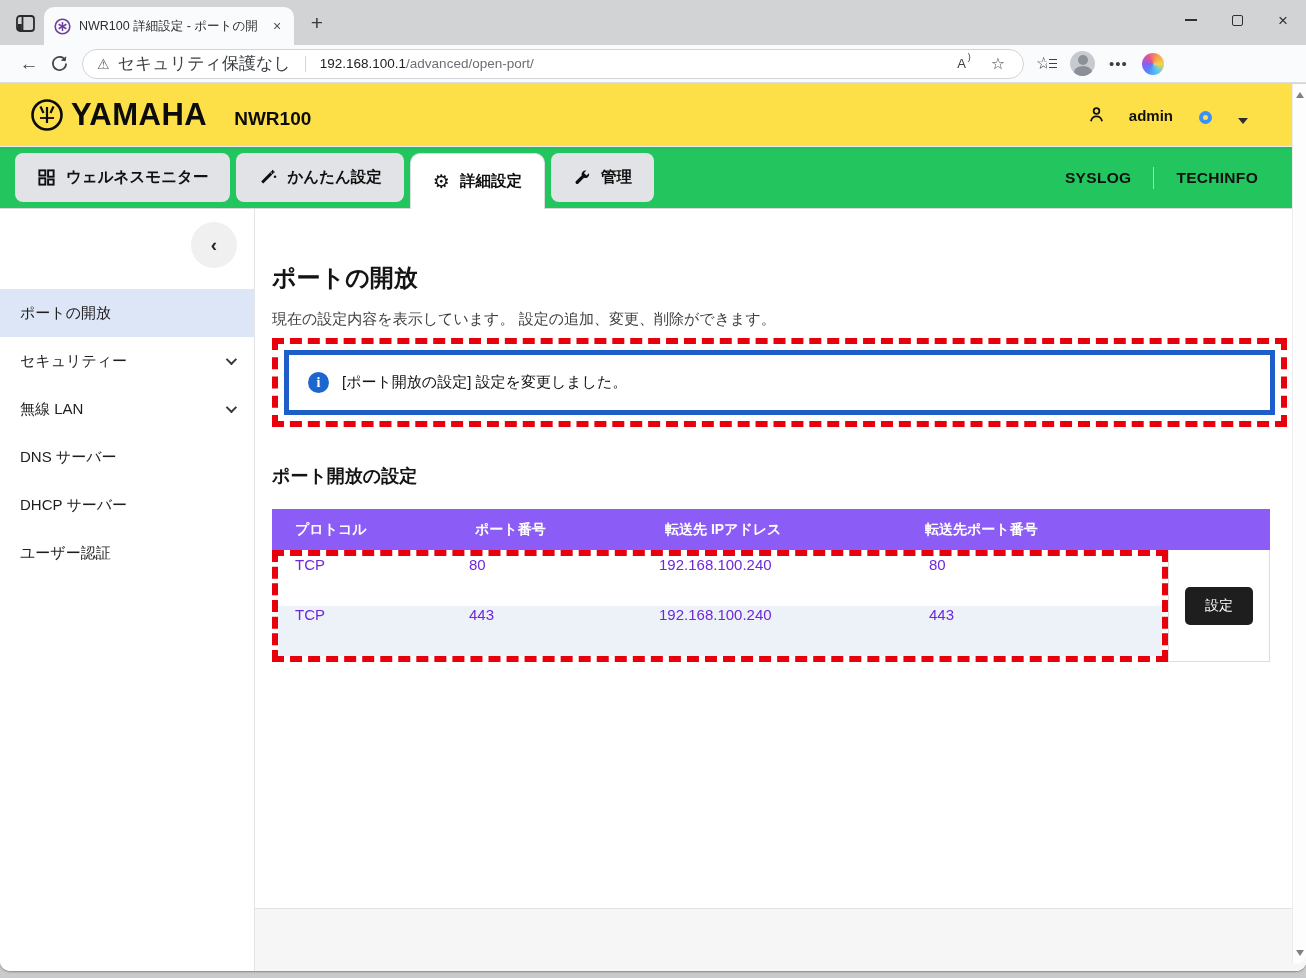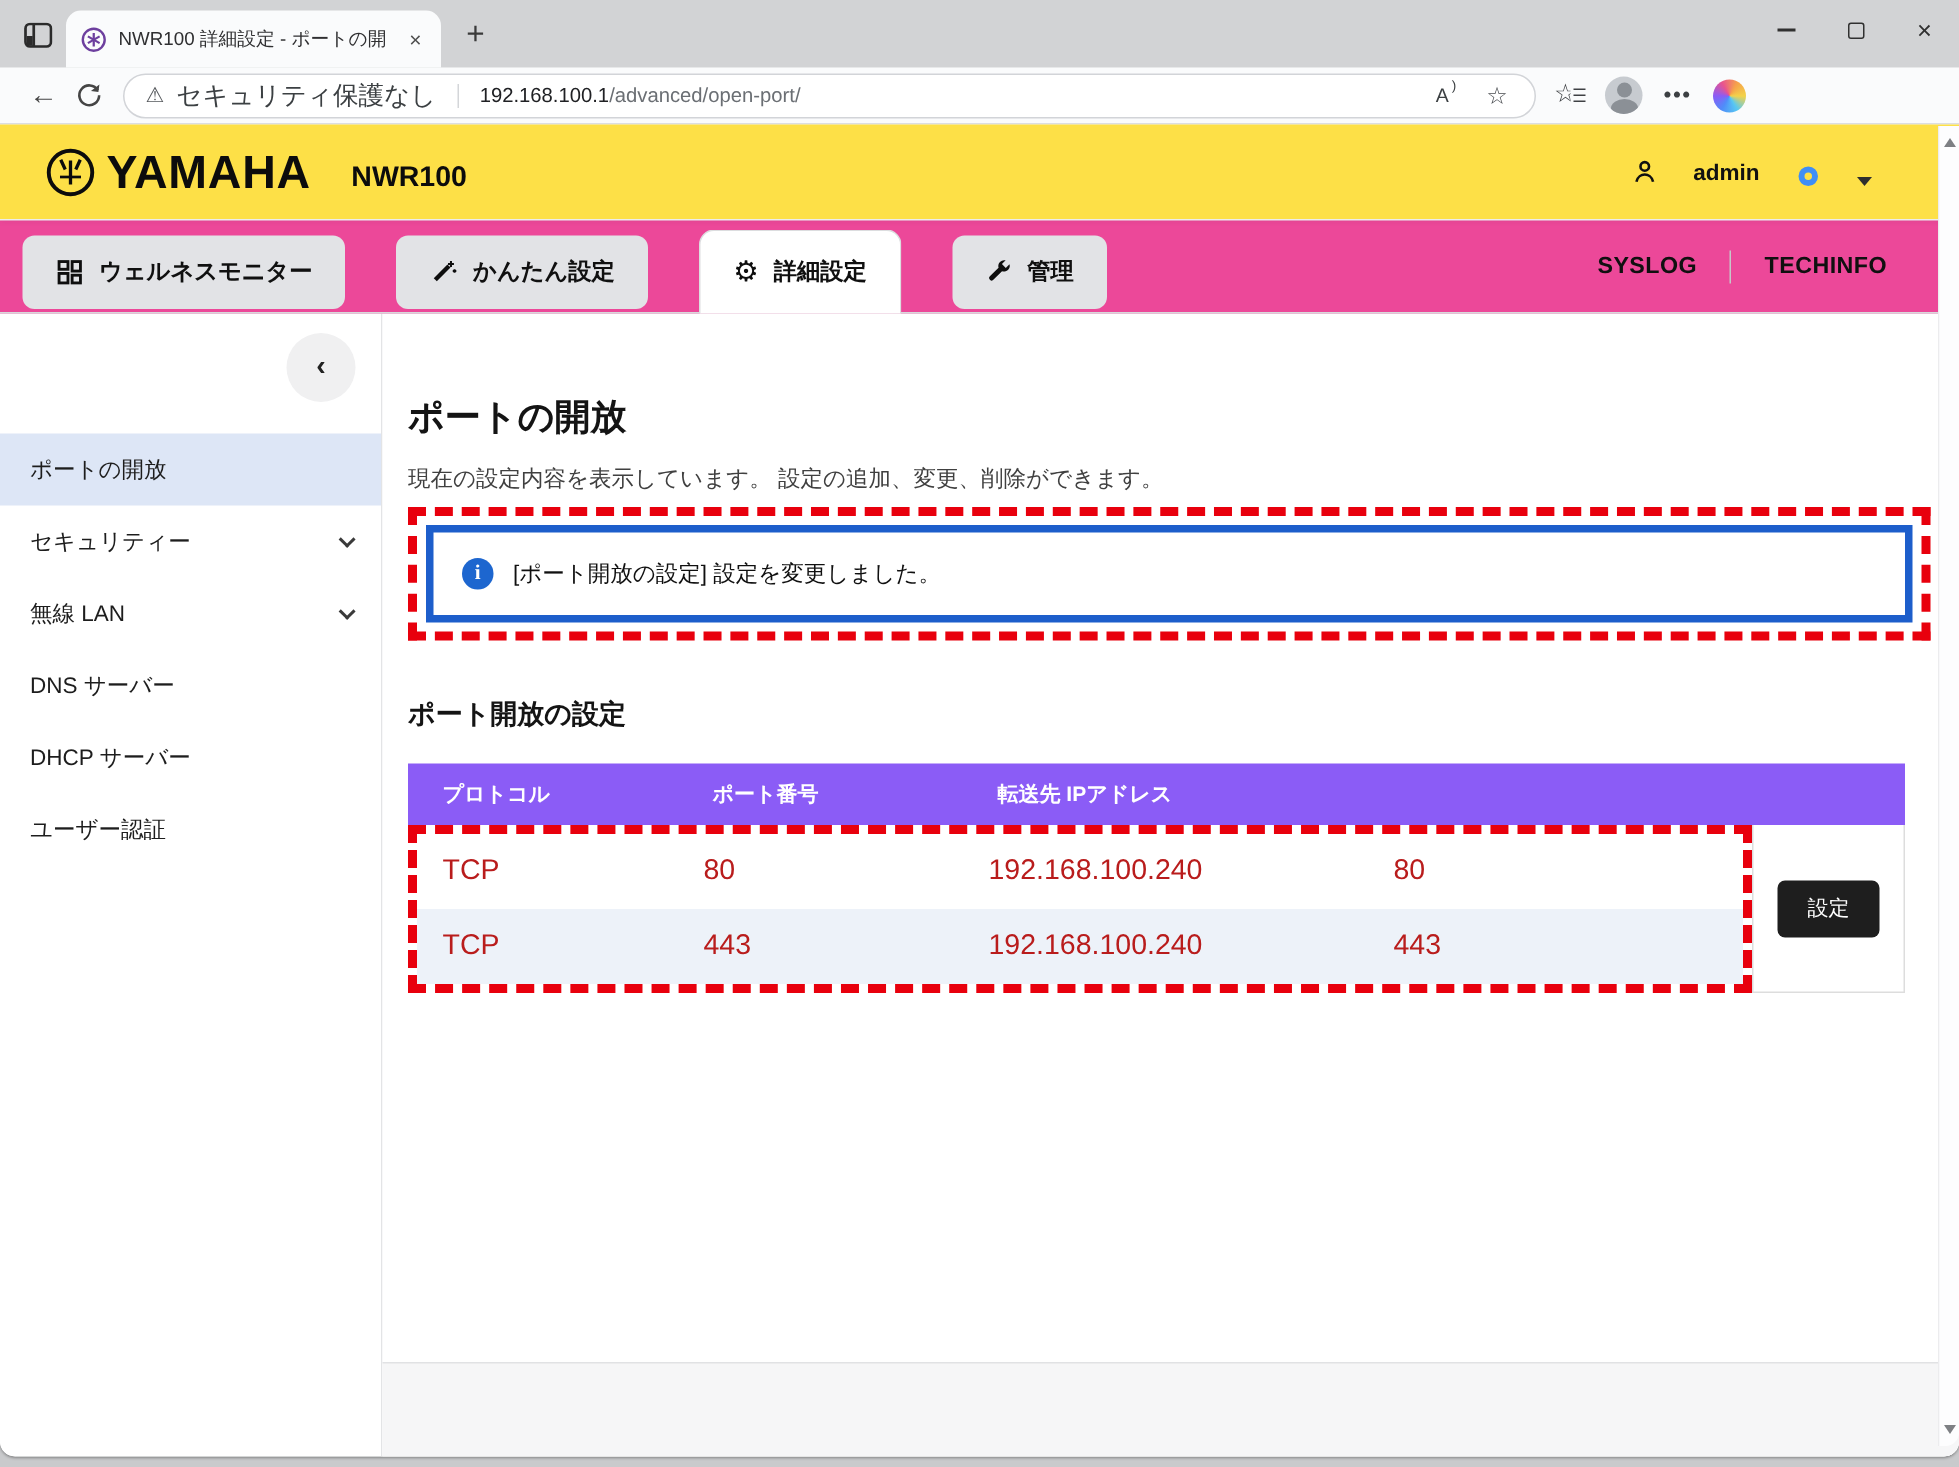--- a/index.html
+++ b/index.html
@@ -69,21 +69,21 @@
     box-shadow:0 1px 0 #ececec, 0 2px 4px rgba(0,0,0,.05); }
   .ylogo { display:flex; align-items:center; gap:7px; }
   .ybrand { font-size:31px; font-weight:800; letter-spacing:.5px; color:#0c0c0c; }
   .ymodel { font-size:19px; font-weight:700; color:#0c0c0c; margin-left:27px; margin-top:8px; }
   .account { margin-left:auto; margin-right:58px; display:flex; align-items:flex-end; gap:23px; }
   .account-name { font-size:15px; font-weight:600; color:#111; }
   .status-ring { width:13px; height:13px; border:4.5px solid #3f8ef6; border-radius:50%; margin-left:3px; }
   .caret-down { width:0; height:0; border-left:5px solid transparent; border-right:5px solid transparent; border-top:6px solid #2e2e2e; margin-left:3px; }
 
   
-  .navbar { height:63px; background:#ec4899; display:flex; align-items:center; padding-left:12px; position:relative; z-index:4;gap:28px; }
+  .navbar { height:63px; background:#22c55e; display:flex; align-items:flex-start; padding-left:12px; position:relative; z-index:4; }
   .navbar::after { content:""; position:absolute; left:0; right:0; bottom:0; height:1px; background:#d8d9db; z-index:1; }
   .ntab {
     margin:7px 3px 0 3px; height:49px; padding:0 22px; background:#e2e3e6; border-radius:8px;
     display:flex; align-items:center; gap:10px; font-size:15.5px; font-weight:700; color:#101010; position:relative; z-index:2;
   }
   .ntab.active {
     background:#fff; height:56px; border-radius:10px 10px 0 0;
     border:1px solid #dcdddf; border-bottom:none; z-index:3;
   }
   .ntab .gear-glyph { font-family:"DejaVu Sans",sans-serif; font-size:19px; line-height:1; color:#0e0e0e; }
@@ -114,21 +114,21 @@
   .alert-text { font-size:15px; color:#101010; }
 
   .section-title { margin:37px 0 0; font-size:18px; font-weight:700; color:#141414; }
 
   .port-table { margin-top:21px; width:998px; }
   .pt-header { display:flex; height:41px; background:#8b5cf6; align-items:center; color:#fff; font-size:14px; font-weight:700; }
   .pt-h { padding-left:23px; }
   .pt-h.c1 { width:180px; } .pt-h.c2 { width:190px; } .pt-h.c3 { width:260px; } .pt-h.c4 { flex:1; }
   .pt-body { display:flex; align-items:stretch; }
   .rows-annotation { width:896px; flex:0 0 896px; }
-  .pt-row { display:flex; height:50px; align-items:center; font-size:19px; color:#b91c1c; background:#fff; }
+  .pt-row { display:flex; height:50px; align-items:flex-start; font-size:15px; color:#6d28d9; background:#fff; }
   .pt-row.alt { background:#edf2f9; }
   .pt-c { padding-left:17px; }
   .pt-c.c1 { width:174px; } .pt-c.c2 { width:190px; } .pt-c.c3 { width:260px; } .pt-c.c4 { flex:1; padding-left:27px; }
   .action-cell { flex:1; border:1px solid #ddd; border-top:none; background:#fff; display:flex; align-items:center; justify-content:center; }
   .settei-btn { background:#1e1e1e; color:#fff; border:none; border-radius:5px; font-size:14px; padding:10px 20px; font-family:inherit; }
 
   .main-footer { height:63px; background:#f6f6f7; border-top:1px solid #e1e2e4; }
 
   
   .pg-scrollbar { position:absolute; top:84px; right:0; width:14px; bottom:7px; background:#fdfdfe; border-left:1px solid #ececee; z-index:40; border-radius:0 0 9px 0;}
@@ -337,20 +337,21 @@
             </div>
           </div>
 
           <h2 class="section-title">ポート開放の設定</h2>
 
           <div class="port-table">
             <div class="pt-header">
               <span class="pt-h c1">プロトコル</span>
               <span class="pt-h c2">ポート番号</span>
               <span class="pt-h c3">転送先 IPアドレス</span>
+              <span class="pt-h c4">転送先ポート番号</span>
             </div>
             <div class="pt-body">
               <div class="annotation rows-annotation">
                 <div class="pt-row">
                   <span class="pt-c c1">TCP</span>
                   <span class="pt-c c2">80</span>
                   <span class="pt-c c3">192.168.100.240</span>
                   <span class="pt-c c4">80</span>
                 </div>
                 <div class="pt-row alt">

